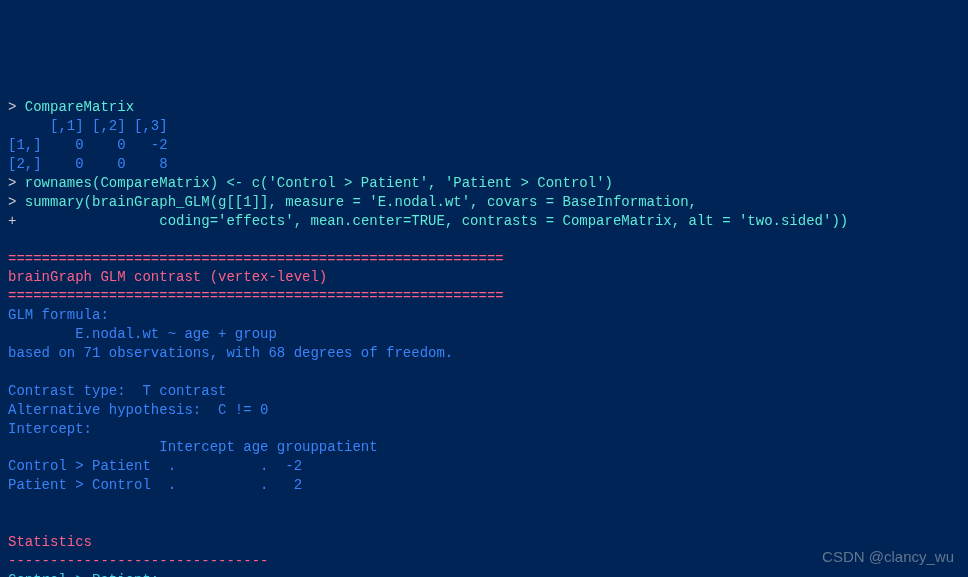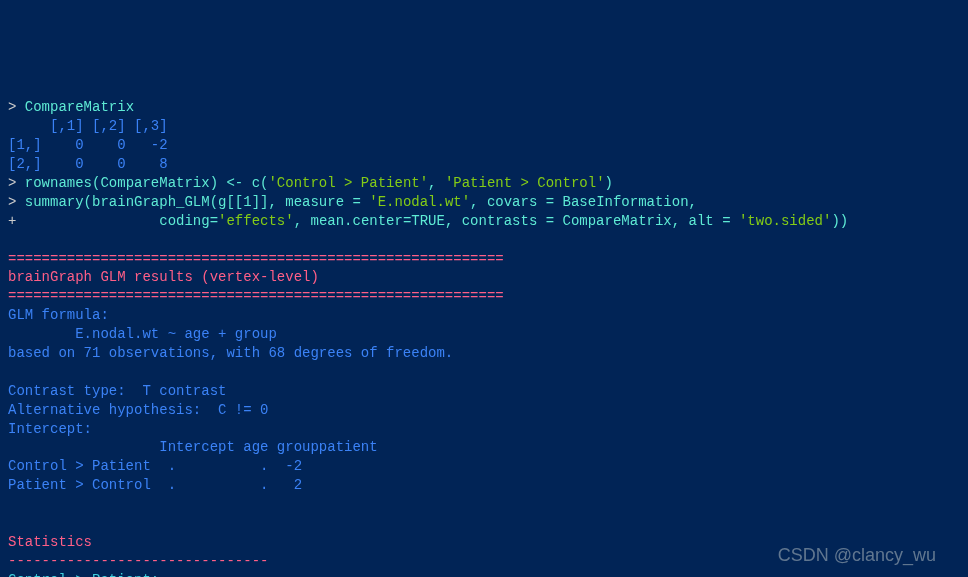--- a/index.html
+++ b/index.html
@@ -20,58 +20,58 @@
       white-space: pre;
       position: relative;
     }
     .prompt {
       color: #cccccc;
     }
     .cmd {
       color: #5eead4;
     }
     .str {
-      color: #84cc16;
+      color: #5eead4;
     }
     .pink {
       color: #ff5f87;
     }
     .cyan {
       color: #40d0dd;
     }
     .white {
       color: #3b82f6;
     }
     .watermark {
       position: absolute;
       bottom: 10px;
-      right: 32px;
+      right: 14px;
       font-family: Arial, sans-serif;
-      font-size: 18px;
+      font-size: 15px;
       color: #8999a8;
       opacity: 0.7;
       white-space: nowrap;
     }
   </style>
 </head>
 <body>
 
 
 
 <div>
 <span class="prompt">&gt; </span><span class="cmd">CompareMatrix</span>
 <span class="white">     [,1] [,2] [,3]</span>
 <span class="white">[1,]    0    0   -2</span>
 <span class="white">[2,]    0    0    8</span>
 <span class="prompt">&gt; </span><span class="cmd">rownames(CompareMatrix) &lt;- c(</span><span class="str">'Control &gt; Patient'</span><span class="cmd">, </span><span class="str">'Patient &gt; Control'</span><span class="cmd">)</span>
 <span class="prompt">&gt; </span><span class="cmd">summary(brainGraph_GLM(g[[1]], measure = </span><span class="str">'E.nodal.wt'</span><span class="cmd">, covars = BaseInformation,</span>
 <span class="prompt">+                 </span><span class="cmd">coding=</span><span class="str">'effects'</span><span class="cmd">, mean.center=TRUE, contrasts = CompareMatrix, alt = </span><span class="str">'two.sided'</span><span class="cmd">))</span>
 
 <span class="pink">===========================================================</span>
-<span class="pink">brainGraph GLM results (vertex-level)</span>
+<span class="pink">brainGraph GLM contrast (vertex-level)</span>
 <span class="pink">===========================================================</span>
 <span class="white">GLM formula:</span>
 <span class="white">        E.nodal.wt ~ age + group</span>
 <span class="white">based on 71 observations, with 68 degrees of freedom.</span>
 
 <span class="white">Contrast type:  T contrast</span>
 <span class="white">Alternative hypothesis:  C != 0</span>
 <span class="white">Intercept:</span>
 <span class="white">                  Intercept age grouppatient</span>
 <span class="white">Control &gt; Patient  .          .  -2</span>

